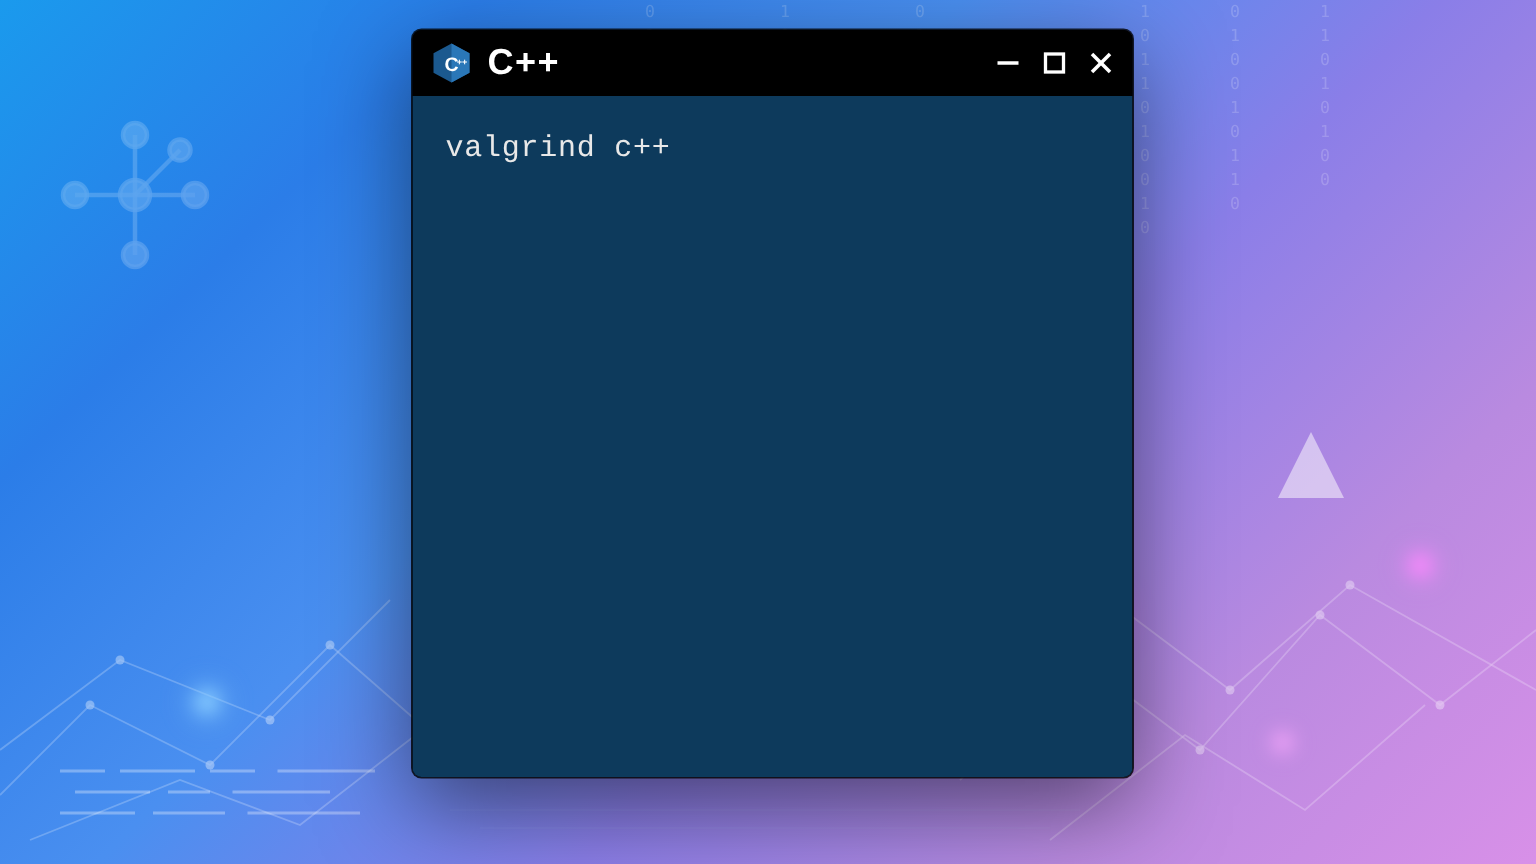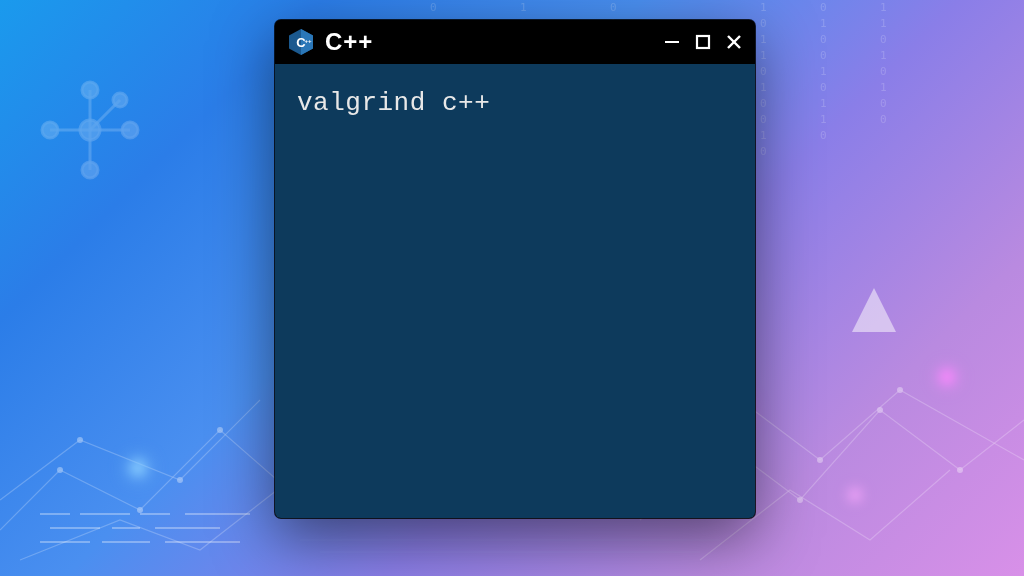--- a/index.html
+++ b/index.html
@@ -107,21 +107,21 @@
     }
 
     .terminal-body {
       flex: 1;
       background: #0d3a5c;
       padding: 24px 22px;
     }
 
     .terminal-text {
       color: #e8e8e8;
-      font-size: 26px;
+      font-size: 20px;
       font-family: 'Consolas', 'Menlo', 'Courier New', monospace;
       letter-spacing: 0.5px;
     }
 
     
     .molecule {
       position: absolute;
       left: 30px;
       top: 70px;
       opacity: 0.25;

